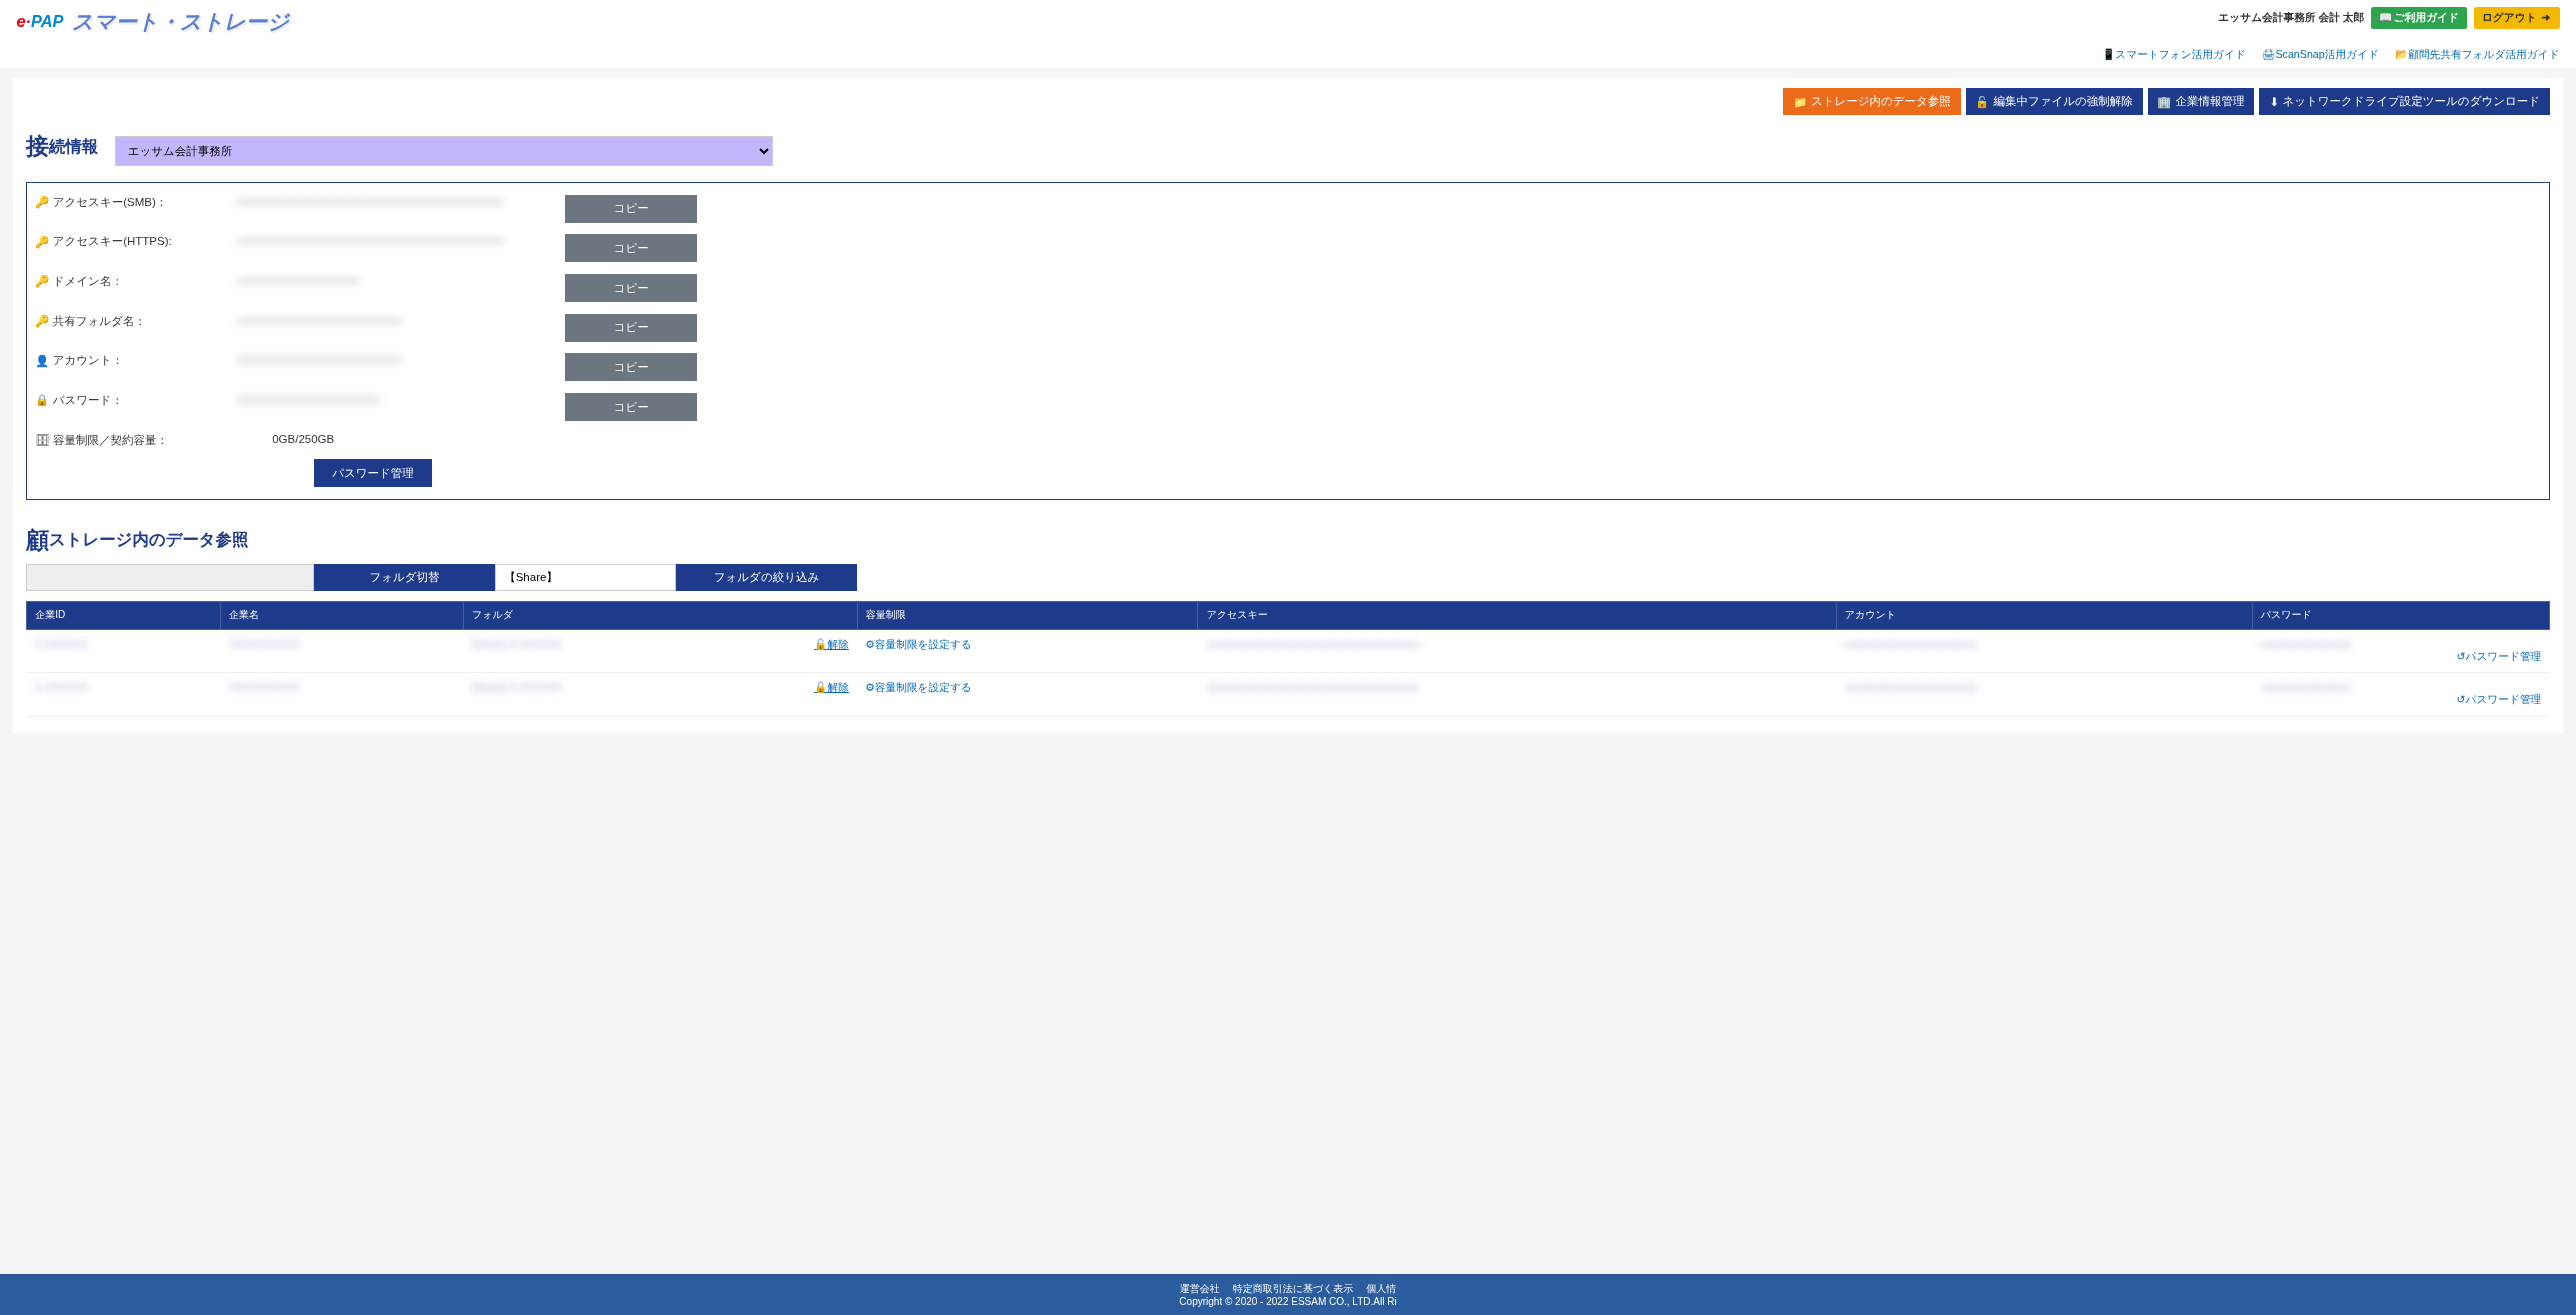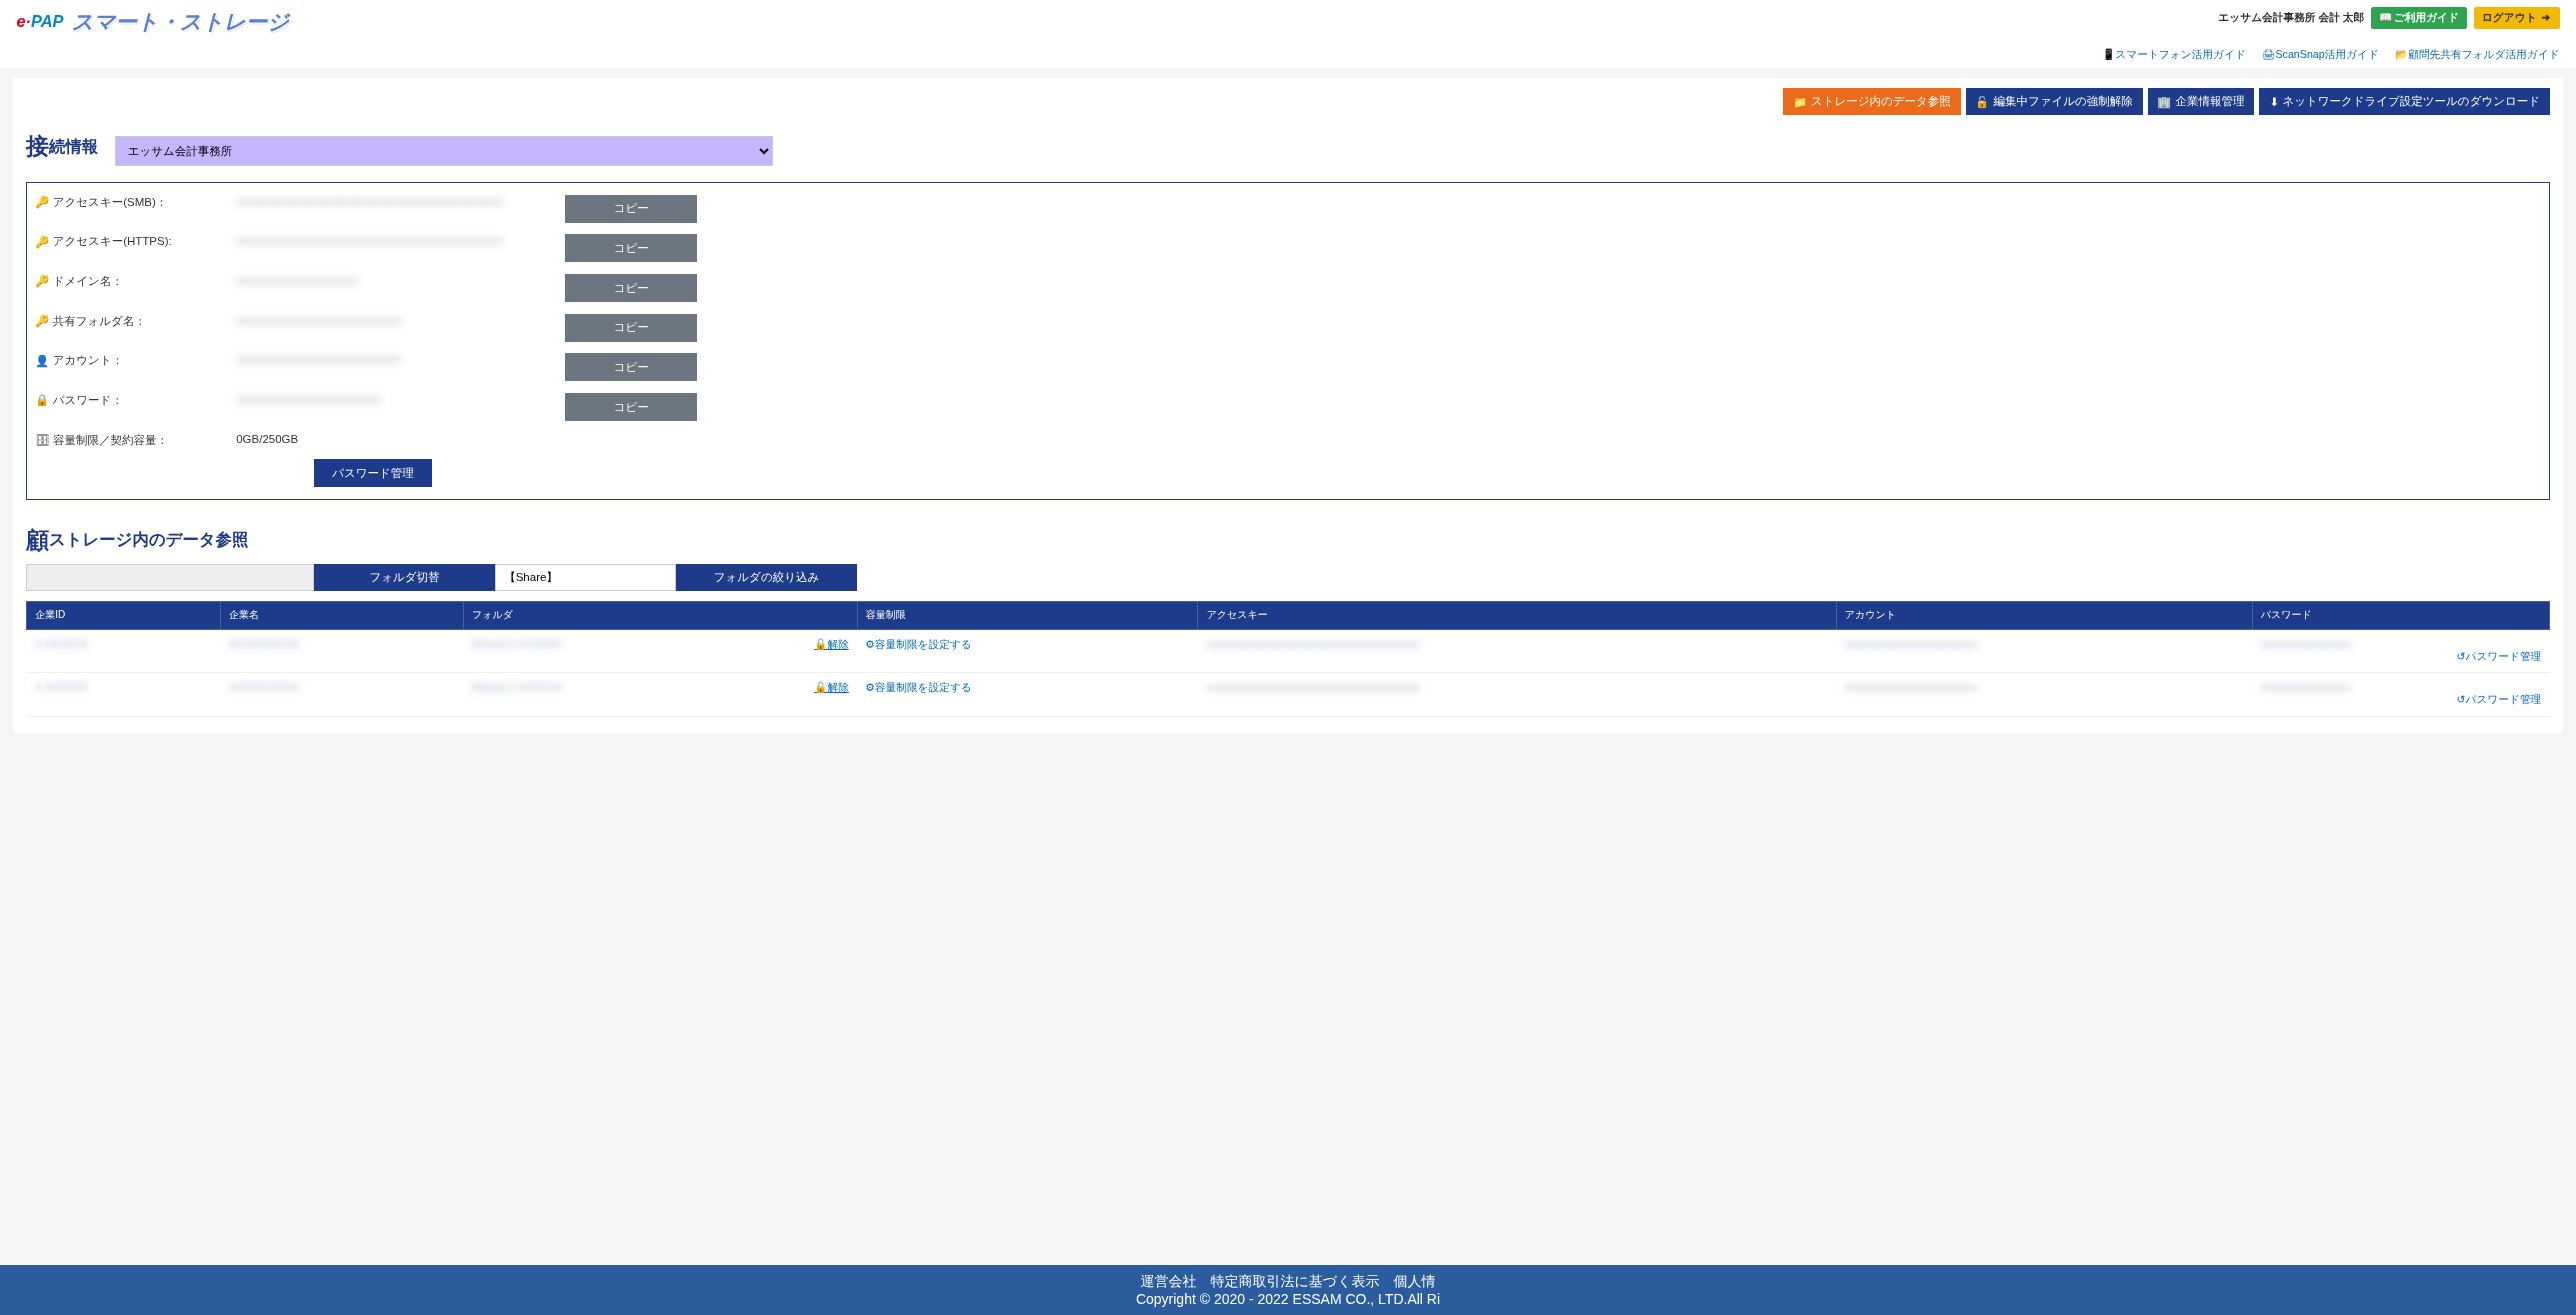--- a/index.html
+++ b/index.html
@@ -45,36 +45,36 @@
 .tbtn { display: inline-flex; align-items: center; gap: 3.3px; padding: 5.8px 10px; background: #1e3a8a; color: #fff; border: none; font-size: 11.5px; cursor: pointer; }
 .tbtn-orange { background: #ec6b1a; }
 .section-title { font-size: 16.4px; color: #1e3a8a; font-weight: bold; margin-bottom: 8.2px; display: flex; align-items: center; }
 .section-title .big { font-size: 23px; }
 .select-wrap { display: flex; align-items: center; gap: 16.4px; margin-bottom: 11.5px; }
 .select-box { flex: 0 0 658px; padding: 6.6px 8.2px; font-size: 11.5px; border: 0.8px solid #ccc; background: #c4b5fd; }
 .info-box { border: 1.6px solid #1e3a8a; padding: 11.5px 8.2px; margin-bottom: 25px; }
 .info-row { display: flex; align-items: flex-start; margin-bottom: 11.5px; }
 .info-label { flex: 0 0 201px; display: flex; align-items: center; gap: 3.3px; font-size: 11.5px; }
 .info-value { flex: 0 0 329px; color: transparent; text-shadow: 0 0 8.2px rgba(0,0,0,0.4); user-select: none; font-size: 10.7px; }
-.info-value-clear { flex: 0 0 329px; font-size: 11.5px; }
+.info-value-clear { flex: 0 0 329px; font-size: 11.5px; margin-left: 36px; }
 .copy-btn { flex: 0 0 132px; background: #6b7680; color: #fff; border: none; padding: 6.6px 0; font-size: 11.5px; cursor: pointer; }
 .pw-btn-row { padding-left: 279px; }
 .pw-btn { background: #1e3a8a; color: #fff; border: none; padding: 6.6px 18px; font-size: 11.5px; cursor: pointer; }
 .folder-controls { display: flex; gap: 0; margin-bottom: 10px; }
 .folder-controls input { padding: 5.8px 8.2px; border: 0.8px solid #ccc; font-size: 11.5px; }
 .fc-text { width: 288px; background: #eee; }
 .fc-share { width: 181px; }
 .fc-btn { background: #1e3a8a; color: #fff; border: none; padding: 5.8px 0; width: 181px; font-size: 11.5px; cursor: pointer; }
 table { width: 100%; border-collapse: collapse; }
 th { background: #1e3a8a; color: #fff; text-align: left; padding: 6.6px 8.2px; font-size: 10px; font-weight: normal; border: 0.8px solid #4a5fa0; }
 td { padding: 8.2px; font-size: 10.7px; vertical-align: top; border-bottom: 0.8px solid #eee; }
 .blur { color: transparent; text-shadow: 0 0 6.6px rgba(100,120,180,0.5); }
 .link-blue { color: #0068b7; text-decoration: none; }
 .link-release { color: #0068b7; float: right; }
-.footer { position: fixed; bottom: 0; left: 0; right: 0; background: #2a5c9e; color: #fff; text-align: center; padding: 8.2px 0; font-size: 14px; }
+.footer { position: fixed; bottom: 0; left: 0; right: 0; background: #2a5c9e; color: #fff; text-align: center; padding: 8.2px 0; font-size: 10px; }
 .footer a { color: #fff; margin: 0 5px; text-decoration: none; }
 .icon { display: inline-block; width: 11.5px; text-align: center; }
 </style>
 </head>
 <body>
 
 <div class="header">
   <div class="logo-area">
     <span class="logo-epap">
       <span class="e">e·</span><span class="pap">PAP</span>

